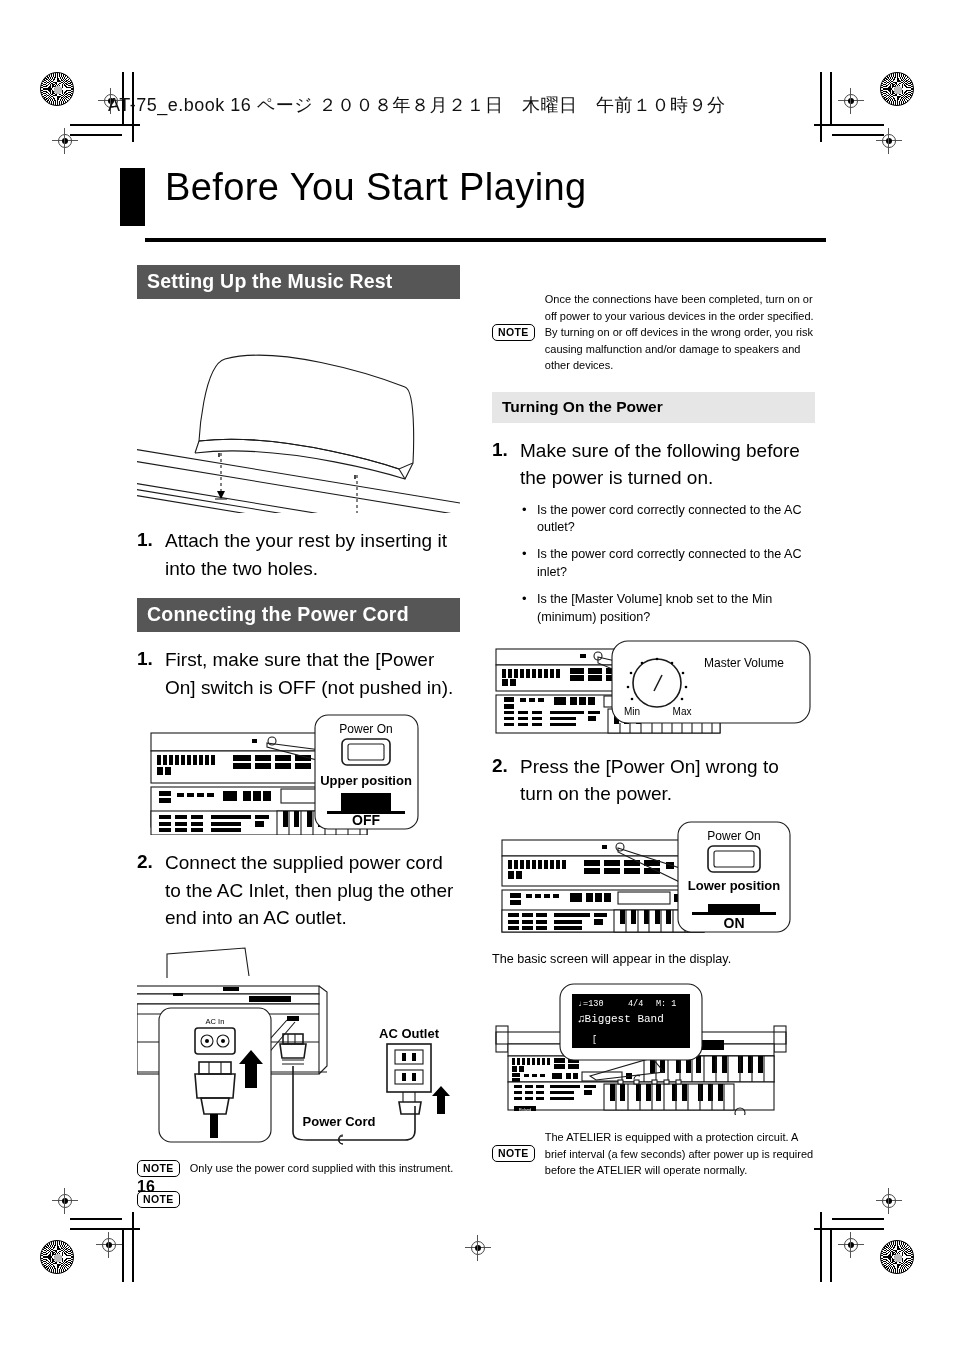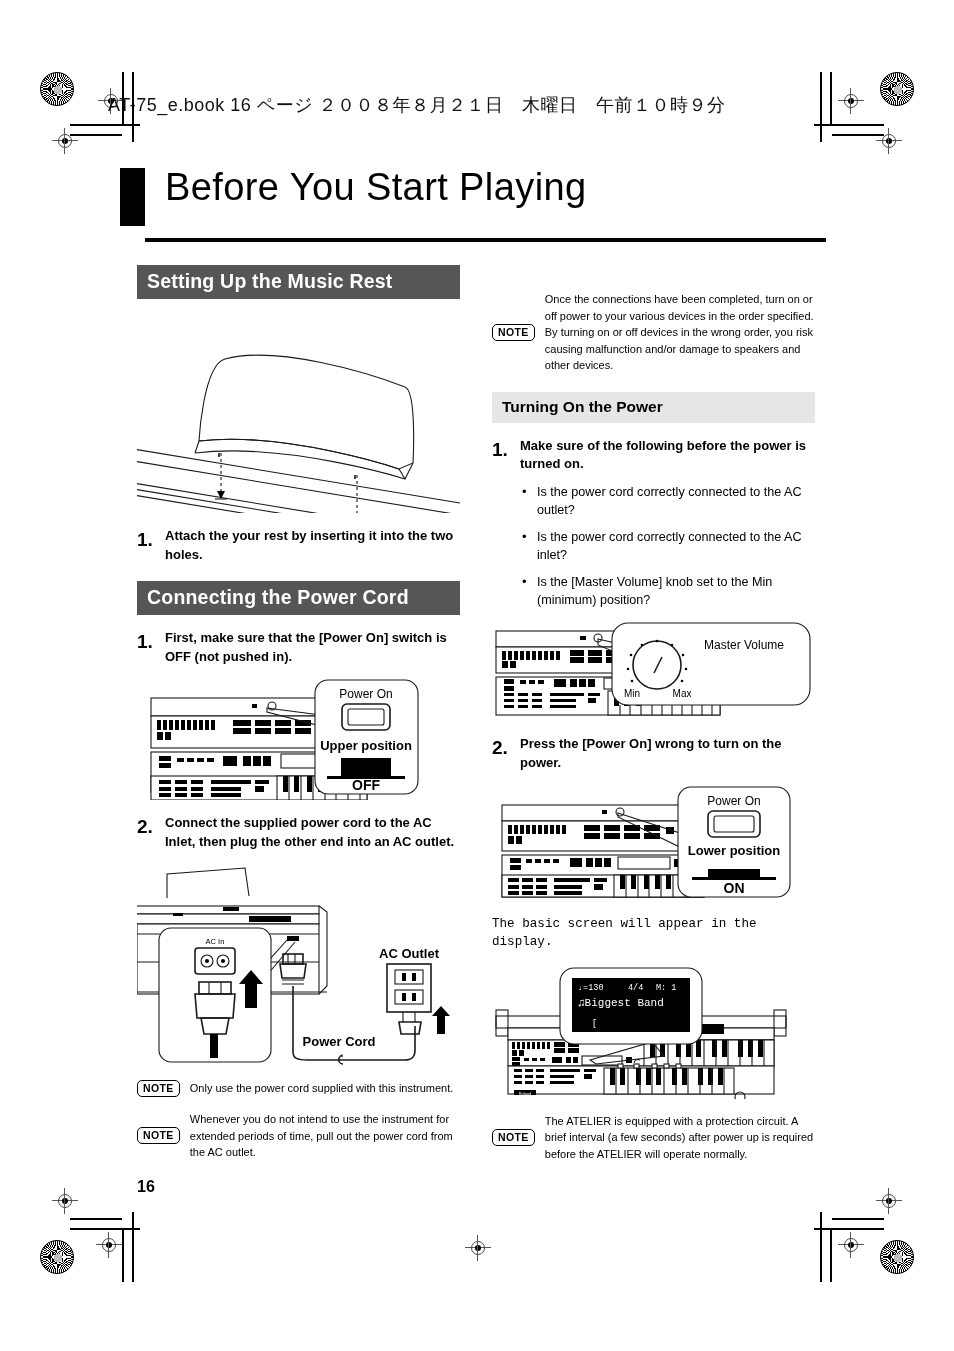--- a/index.html
+++ b/index.html
@@ -82,21 +82,21 @@
     padding:6px 10px 7px 10px;
     margin:18px 0 14px 0;
   }
 
   .step { display:flex; margin:0 0 10px 0; }
   .step-num {
     font-size:19px; font-weight:bold; width:28px; flex:0 0 28px;
     line-height:1.25; padding-top:1px;
   }
   .step-body {
-    font-size:13px; font-weight:bold; line-height:1.45;
+    font-size:19px; font-weight:normal; line-height:1.45;
   }
 
   ul.checks { list-style:none; margin:8px 0 0 28px; padding:0; }
   ul.checks li {
     position:relative; padding-left:17px; margin-bottom:9px;
     font-size:12.6px; line-height:1.42; font-weight:normal;
   }
   ul.checks li::before {
     content:"\2022"; position:absolute; left:2px; top:-1px; font-size:13px;
   }
@@ -423,21 +423,20 @@
     </svg>
   </div>
 
   <div class="note">
     <div class="note-badge">NOTE</div>
     <div class="note-text">Only use the power cord supplied with this instrument.</div>
   </div>
 
   <div class="note">
     <div class="note-badge">NOTE</div>
-    <div class="note-text">Whenever you do not intend to use the instrument for extended periods of time, pull out the power cord from the AC outlet.</div>
   </div>
 
 </div>
 
 <div class="col-right">
 
 
   <div class="note" style="margin-top:26px;">
     <div class="note-badge">NOTE</div>
     <div class="note-text">Once the connections have been completed, turn on or off power to your various devices in the order specified. By turning on or off devices in the wrong order, you risk causing malfunction and/or damage to speakers and other devices.</div>
@@ -649,21 +648,21 @@
       <text class="lbl" x="242" y="22" text-anchor="middle">Power On</text>
       <rect class="ln2" x="216" y="28" width="52" height="26" rx="5" fill="#fff"></rect>
       <rect class="ln" x="222" y="33" width="40" height="16" rx="2" fill="#fff"></rect>
       <text class="lblb" x="242" y="72" text-anchor="middle">Lower position</text>
       <rect class="fillk" x="216" y="86" width="52" height="8"></rect>
       <rect class="fillk" x="200" y="94" width="84" height="3"></rect>
       <text class="lblb" x="242" y="110" text-anchor="middle" style="font-size:14px;">ON</text>
     </svg>
   </div>
 
-  <div class="plain" style="margin-top:2px;font-family:Liberation Mono, monospace;">The basic screen will appear in the display.</div>
+  <div class="plain" style="margin-top:2px;">The basic screen will appear in the display.</div>
 
   <div class="fig" style="margin-top:12px;">
     <svg width="323" height="135" viewBox="0 0 323 135">
 
       <rect class="fillw" x="4" y="52" width="290" height="12"></rect>
       <rect class="ln" x="4" y="46" width="12" height="26" fill="#fff"></rect>
       <rect class="ln" x="282" y="46" width="12" height="26" fill="#fff"></rect>
       <rect class="fillw" x="16" y="64" width="266" height="12"></rect>
       <rect class="fillw" x="16" y="76" width="266" height="26"></rect>
       <rect class="fillk" x="172" y="60" width="60" height="10"></rect>

